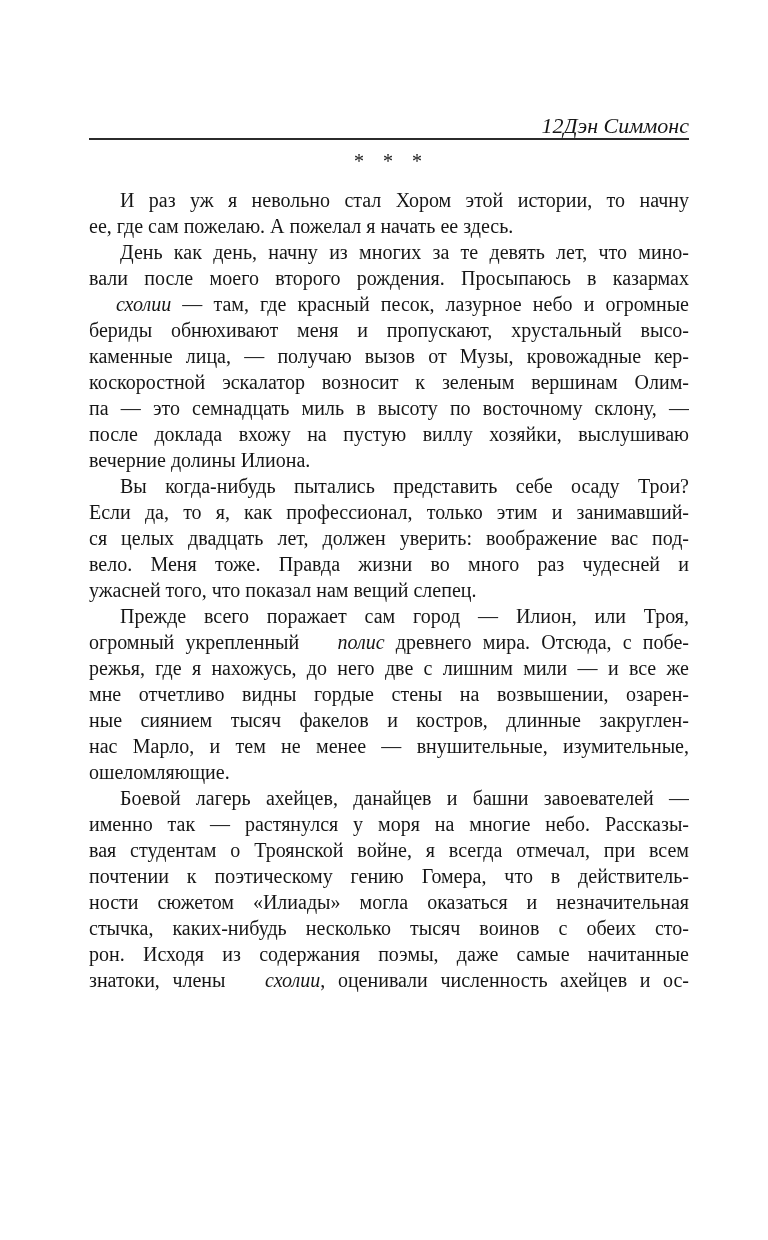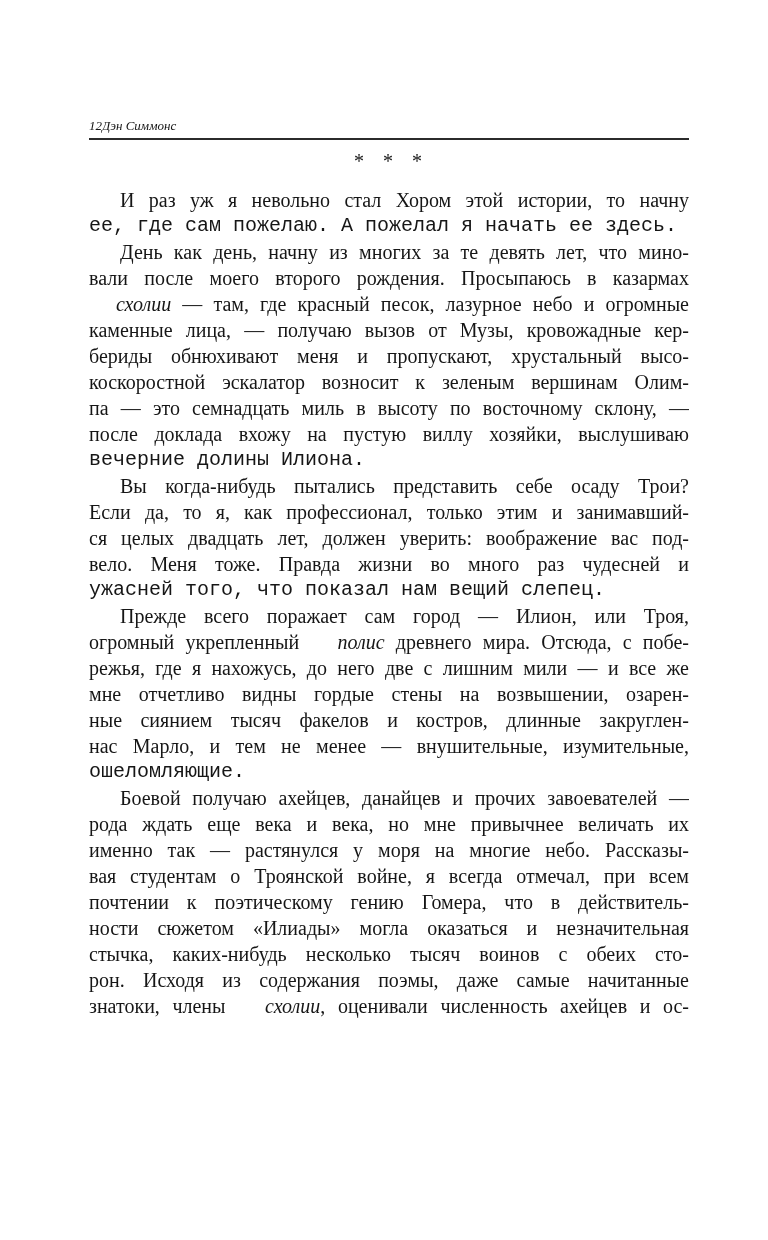--- a/index.html
+++ b/index.html
@@ -11,24 +11,24 @@
     position: relative;
     overflow: hidden;
   }
   .page {
     position: absolute;
     left: 89px; top: 112px;
     width: 600px;
   }
   .page-header {
     display: flex;
-    justify-content: flex-start;
+    justify-content: flex-end;
     align-items: flex-end;
     font-style: italic;
-    font-size: 13px;
+    font-size: 22px;
     line-height: 24px;
     height: 26px;
     border-bottom: 2px solid #2b2b2b;
   }
   .section-divider {
     margin-top: 9px;
     text-align: center;
     font-size: 20px;
     line-height: 24px;
     word-spacing: 10px;
@@ -40,43 +40,43 @@
   }
   .para { margin: 0; }
   .line {
     height: 26px;
     line-height: 26px;
     text-align: justify;
     text-align-last: justify;
     overflow: hidden;
   }
   .line.first { text-indent: 31px; }
-  .line.plast { text-align-last: left; font-family: Liberation Mono, monospace; }
+  .line.plast { text-align-last: left; }
   .it { font-style: italic; margin-left: 27px; }
 </style>
 </head>
 <body>
 
 <div class="page">
   <header class="page-header">
     <span>12</span>
     <span>Дэн Симмонс</span>
   </header>
   <div class="section-divider">* * *</div>
   <main class="page-body">
       <div class="para">
         <div class="line first"><span>И раз уж я невольно стал Хором этой истории, то начну</span></div>
         <div class="line plast"><span>ее, где сам пожелаю. А пожелал я начать ее здесь.</span></div>
       </div>
       <div class="para">
         <div class="line first"><span>День как день, начну из многих за те девять лет, что мино-</span></div>
         <div class="line"><span>вали после моего второго рождения. Просыпаюсь в казармах</span></div>
         <div class="line"><span class="it">схолии</span><span> — там, где красный песок, лазурное небо и огромные</span></div>
+        <div class="line"><span>бериды обнюхивают меня и пропускают, хрустальный высо-</span></div>
         <div class="line"><span>каменные лица, — получаю вызов от Музы, кровожадные кер-</span></div>
-        <div class="line"><span>бериды обнюхивают меня и пропускают, хрустальный высо-</span></div>
         <div class="line"><span>коскоростной эскалатор возносит к зеленым вершинам Олим-</span></div>
         <div class="line"><span>па — это семнадцать миль в высоту по восточному склону, —</span></div>
         <div class="line"><span>после доклада вхожу на пустую виллу хозяйки, выслушиваю</span></div>
         <div class="line plast"><span>вечерние долины Илиона.</span></div>
       </div>
       <div class="para">
         <div class="line first"><span>Вы когда-нибудь пытались представить себе осаду Трои?</span></div>
         <div class="line"><span>Если да, то я, как профессионал, только этим и занимавший-</span></div>
         <div class="line"><span>ся целых двадцать лет, должен уверить: воображение вас под-</span></div>
         <div class="line"><span>вело. Меня тоже. Правда жизни во много раз чудесней и</span></div>
@@ -85,22 +85,21 @@
       <div class="para">
         <div class="line first"><span>Прежде всего поражает сам город — Илион, или Троя,</span></div>
         <div class="line"><span>огромный укрепленный </span><span class="it">полис</span><span> древнего мира. Отсюда, с побе-</span></div>
         <div class="line"><span>режья, где я нахожусь, до него две с лишним мили — и все же</span></div>
         <div class="line"><span>мне отчетливо видны гордые стены на возвышении, озарен-</span></div>
         <div class="line"><span>ные сиянием тысяч факелов и костров, длинные закруглен-</span></div>
         <div class="line"><span>нас Марло, и тем не менее — внушительные, изумительные,</span></div>
         <div class="line plast"><span>ошеломляющие.</span></div>
       </div>
       <div class="para">
-        <div class="line first"><span>Боевой получаю ахейцев, данайцев и прочих завоевателей —</span></div>
-        <div class="line"><span>рода ждать еще века и века, но мне привычнее величать их</span></div>
+        <div class="line first"><span>Боевой лагерь ахейцев, данайцев и башни завоевателей —</span></div>
         <div class="line"><span>именно так — растянулся у моря на многие небо. Рассказы-</span></div>
         <div class="line"><span>вая студентам о Троянской войне, я всегда отмечал, при всем</span></div>
         <div class="line"><span>почтении к поэтическому гению Гомера, что в действитель-</span></div>
         <div class="line"><span>ности сюжетом «Илиады» могла оказаться и незначительная</span></div>
         <div class="line"><span>стычка, каких-нибудь несколько тысяч воинов с обеих сто-</span></div>
         <div class="line"><span>рон. Исходя из содержания поэмы, даже самые начитанные</span></div>
         <div class="line"><span>знатоки, члены </span><span class="it">схолии</span><span>, оценивали численность ахейцев и ос-</span></div>
       </div>
     </main>
 </div>

